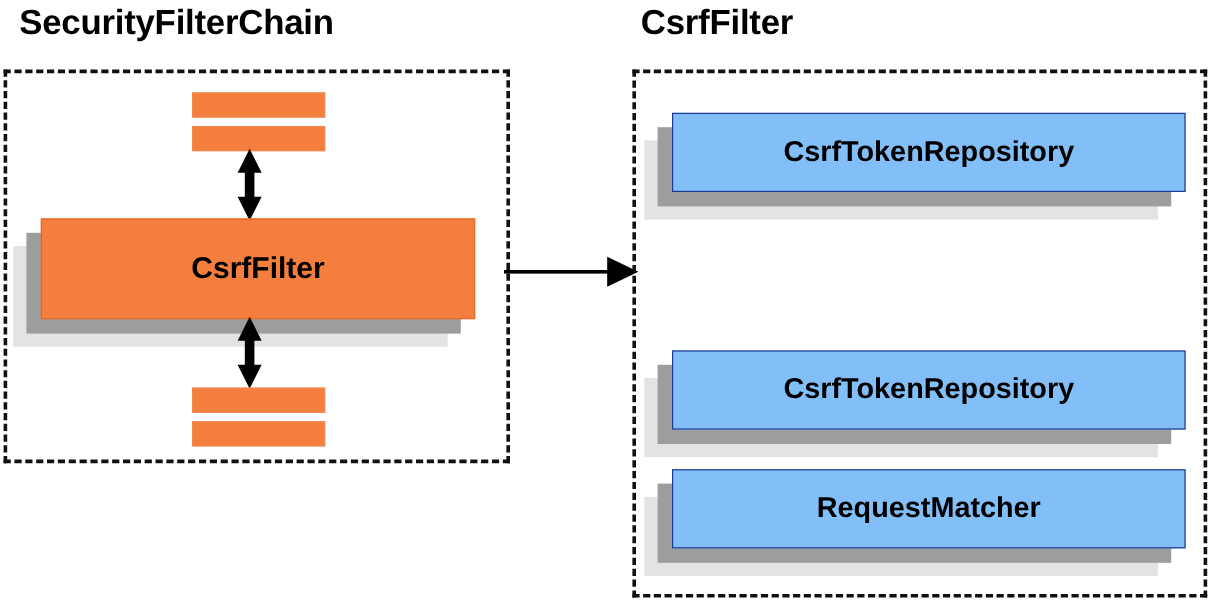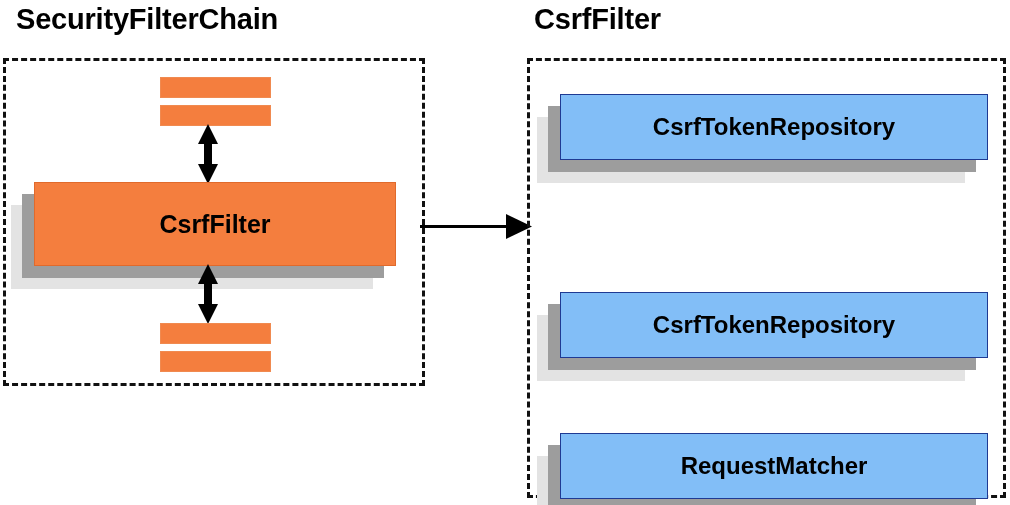--- a/index.html
+++ b/index.html
@@ -165,19 +165,19 @@
     <div class="face">CsrfTokenRepository</div>
   </div>
 
 
   <div class="card blue-card" style="top:292px;">
     <div class="shadow-back"></div>
     <div class="shadow-mid"></div>
     <div class="face">CsrfTokenRepository</div>
   </div>
 
-  <div class="card blue-card" style="top:391px;margin-top:42px;">
+  <div class="card blue-card" style="top:391px;">
     <div class="shadow-back"></div>
     <div class="shadow-mid"></div>
     <div class="face">RequestMatcher</div>
   </div>
 
 </div>
 
 </body></html>

